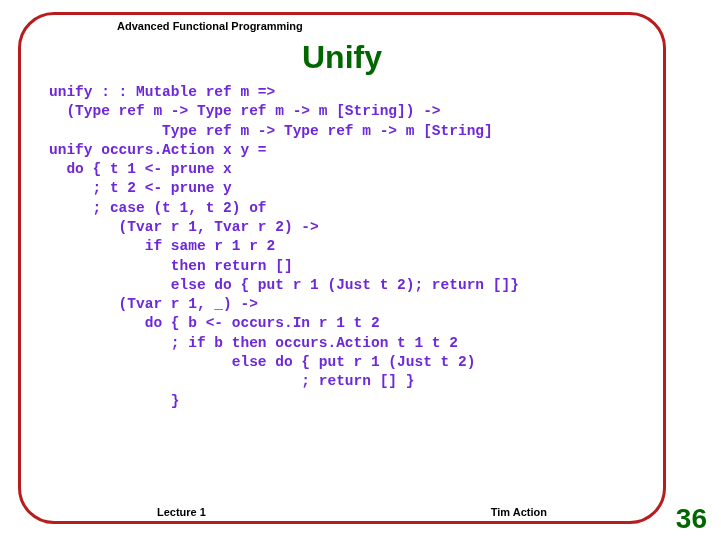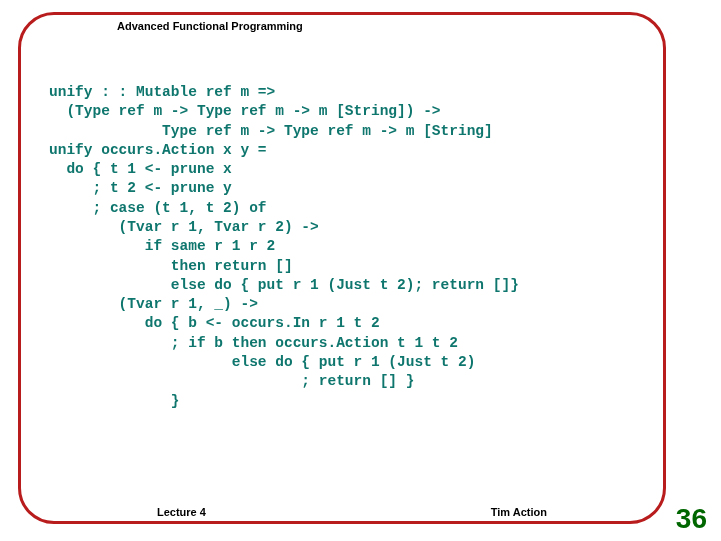--- a/index.html
+++ b/index.html
@@ -40,21 +40,21 @@
     font-weight: bold;
     color: #006600;
   }
   .code-block {
     position: absolute;
     top: 68px;
     left: 28px;
     font-family: "Courier New", Courier, monospace;
     font-size: 14.5px;
     font-weight: bold;
-    color: #0f766e;
+    color: #6d28d9;
     white-space: pre;
     line-height: 1.33;
   }
   .footer-left {
     position: absolute;
     bottom: 3px;
     left: 130px;
     background: #ffffff;
     padding: 0 6px;
     font-size: 11px;
@@ -78,33 +78,34 @@
     font-size: 28px;
     font-weight: bold;
     color: #006600;
   }
 </style>
 </head>
 <body>
 
 <div class="slide-frame">
   <div class="header-label">Advanced Functional Programming</div>
+  <div class="title">Unify</div>
   <div class="code-block">unify : : Mutable ref m =&gt;
   (Type ref m -&gt; Type ref m -&gt; m [String]) -&gt;
              Type ref m -&gt; Type ref m -&gt; m [String]
 unify occurs.Action x y =
   do { t 1 &lt;- prune x
      ; t 2 &lt;- prune y
      ; case (t 1, t 2) of
         (Tvar r 1, Tvar r 2) -&gt;
            if same r 1 r 2
               then return []
               else do { put r 1 (Just t 2); return []}
         (Tvar r 1, _) -&gt;
            do { b &lt;- occurs.In r 1 t 2
               ; if b then occurs.Action t 1 t 2
                      else do { put r 1 (Just t 2)
                              ; return [] }
               }</div>
-  <div class="footer-left">Lecture 4</div>
+  <div class="footer-left">Lecture 1</div>
   <div class="footer-right">Tim Action</div>
 </div>
 <div class="page-number">36</div>
 
 </body></html>

